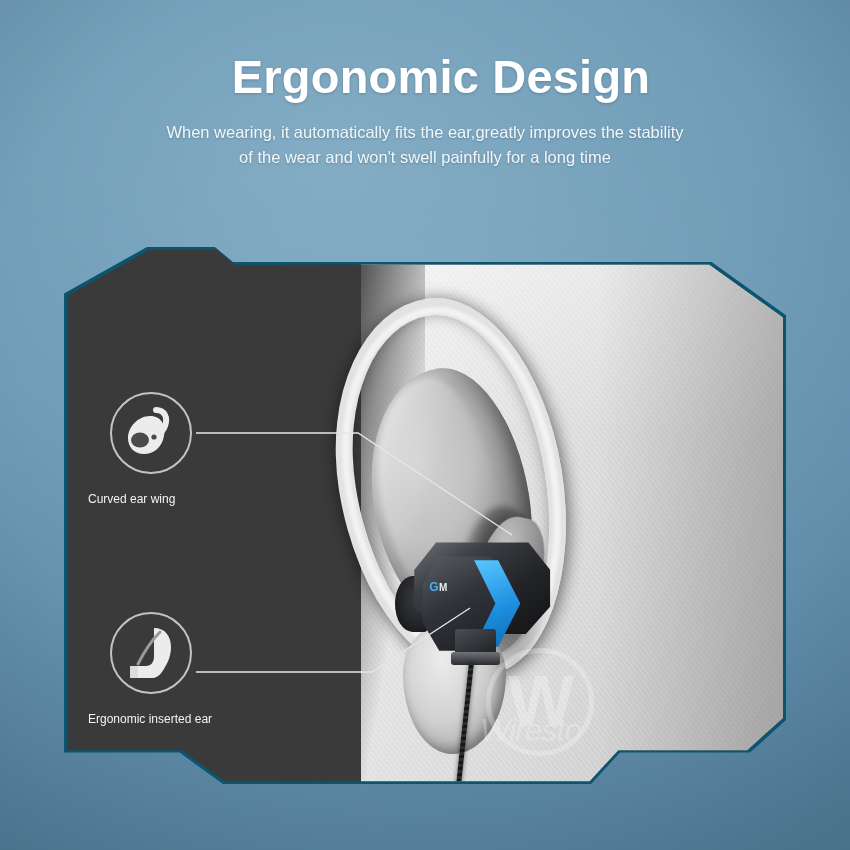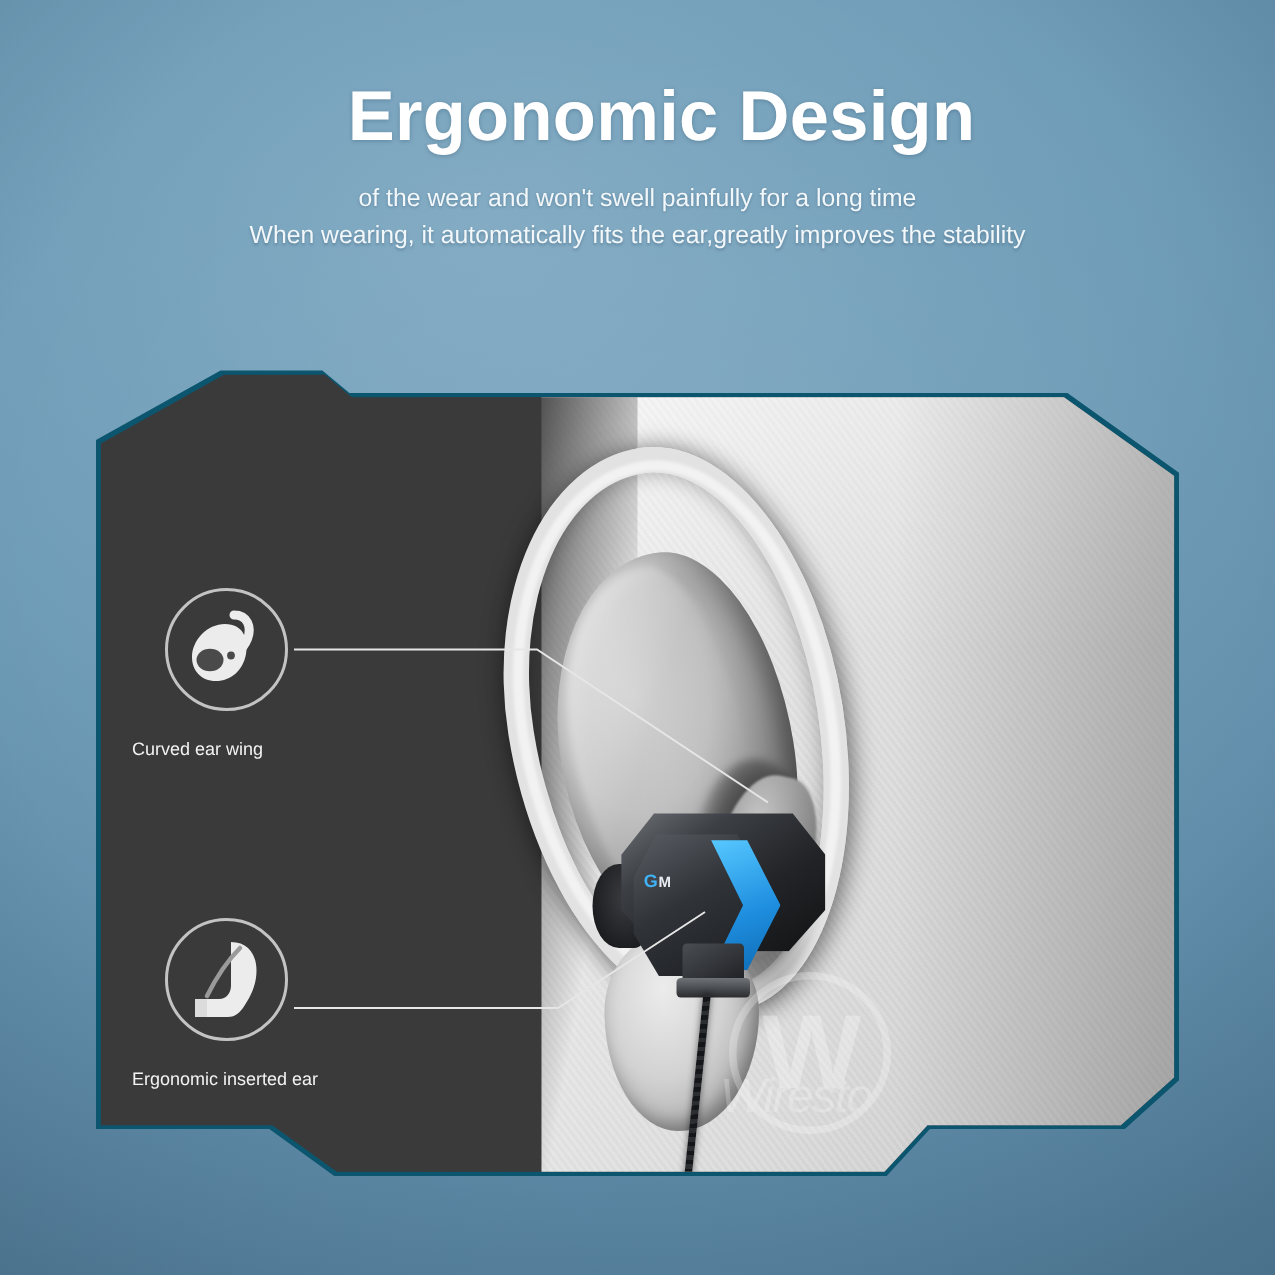--- a/index.html
+++ b/index.html
@@ -238,22 +238,22 @@
 </style>
 </head>
 <body>
 
 <div id="bg"></div>
 <div id="bgVign"></div>
 
 <div id="header">
   <div id="title">Ergonomic Design</div>
   <div id="sub">
+    <span class="l">When wearing, it automatically fits the ear,greatly improves the stability</span>
     <span class="l">of the wear and won't swell painfully for a long time</span>
-    <span class="l">When wearing, it automatically fits the ear,greatly improves the stability</span>
   </div>
 </div>
 
 <div id="panelWrap">
   <div id="panelBorder" class="clipShape"></div>
   <div id="panel" class="clipShape">
 
     <div id="photo">
       <div id="skin"></div>
       <div id="skinGrain"></div>

